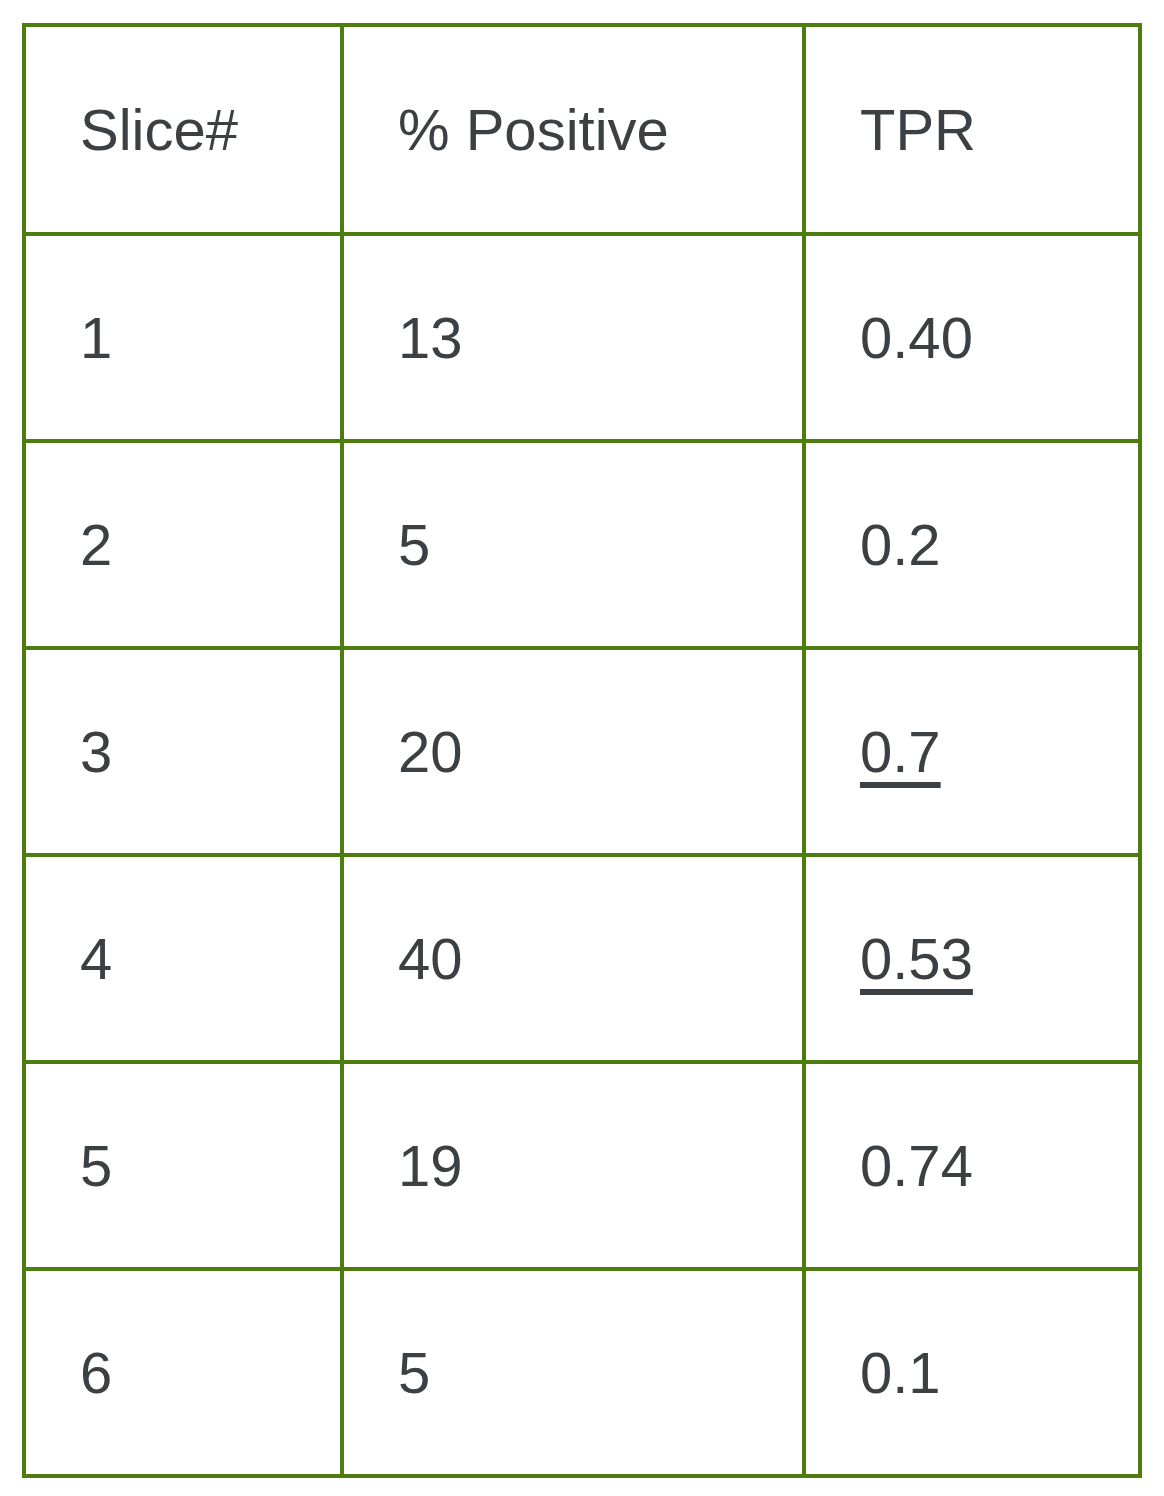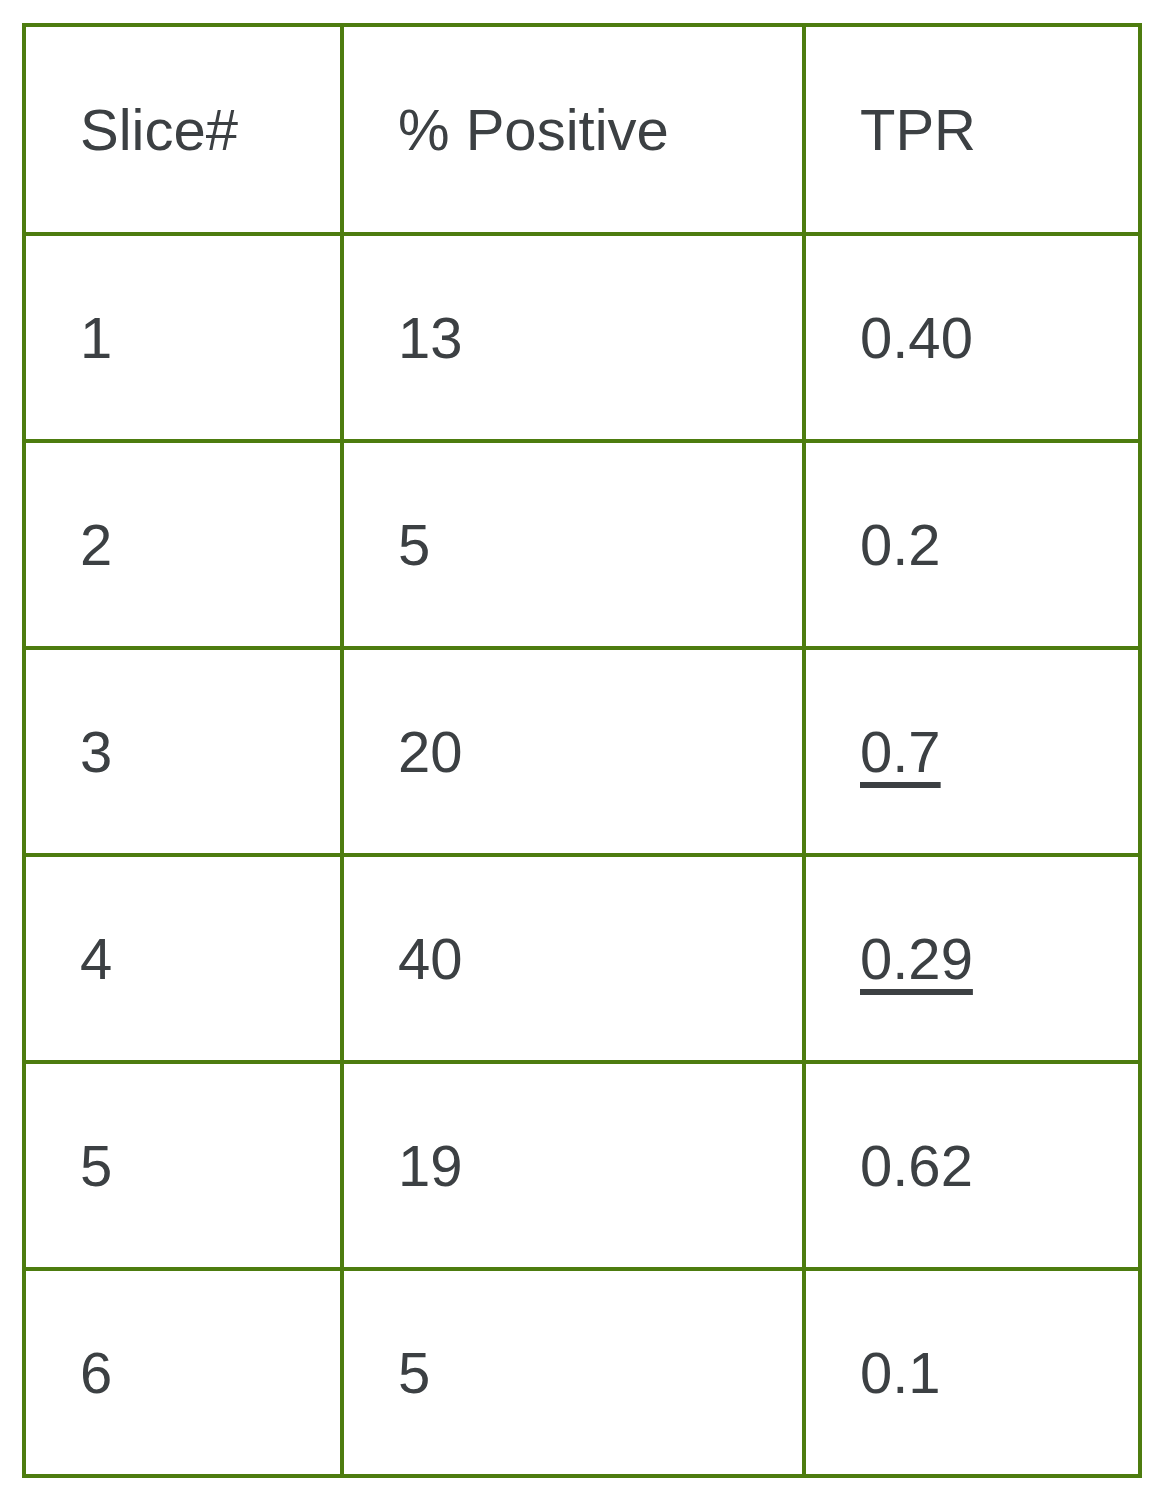--- a/index.html
+++ b/index.html
@@ -124,32 +124,32 @@
         </td>
       </tr>
       <tr>
         <td>
           <span class="cell-text">4</span>
         </td>
         <td>
           <span class="cell-text">40</span>
         </td>
         <td>
-          <span class="cell-text highlight">0.29</span>
+          <span class="cell-text highlight">0.53</span>
         </td>
       </tr>
       <tr>
         <td>
           <span class="cell-text">5</span>
         </td>
         <td>
           <span class="cell-text">19</span>
         </td>
         <td>
-          <span class="cell-text">0.62</span>
+          <span class="cell-text">0.74</span>
         </td>
       </tr>
       <tr>
         <td>
           <span class="cell-text">6</span>
         </td>
         <td>
           <span class="cell-text">5</span>
         </td>
         <td>

